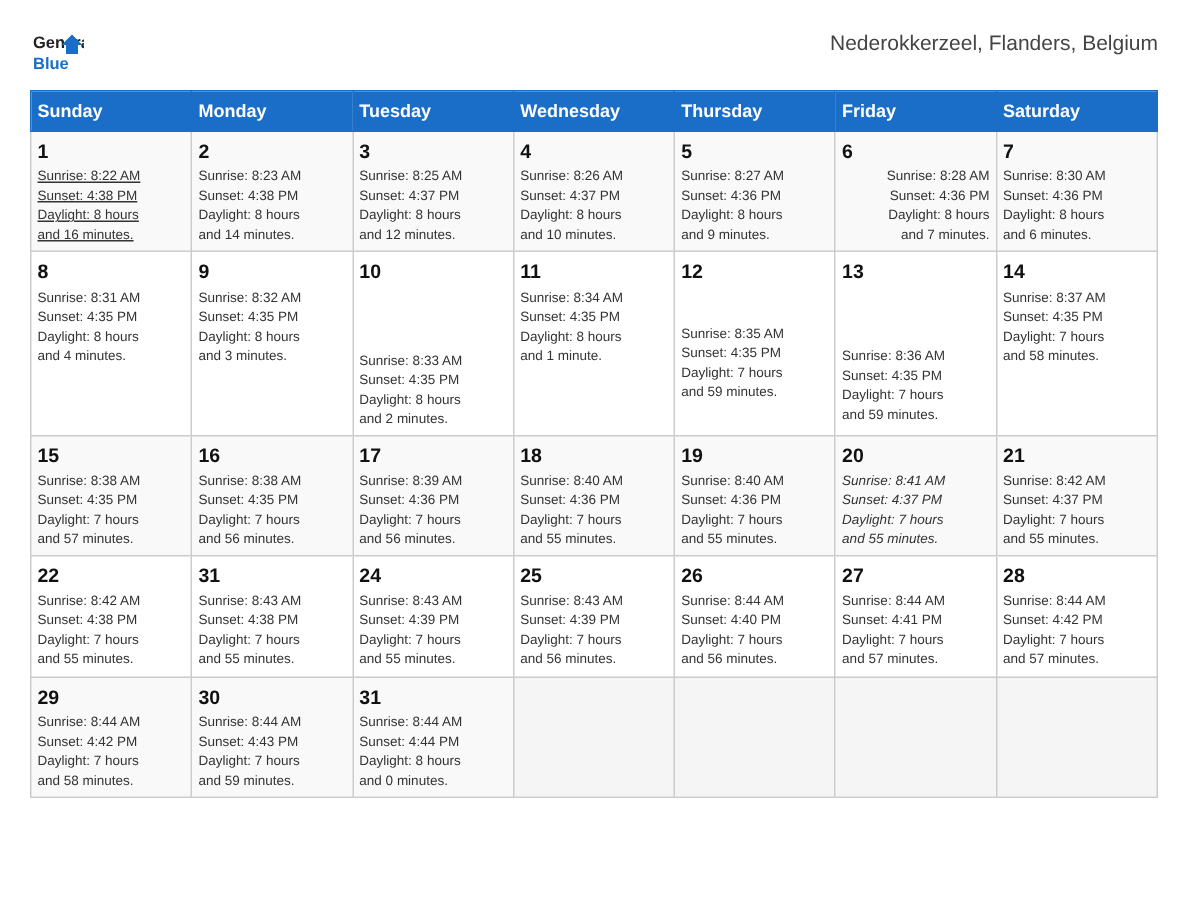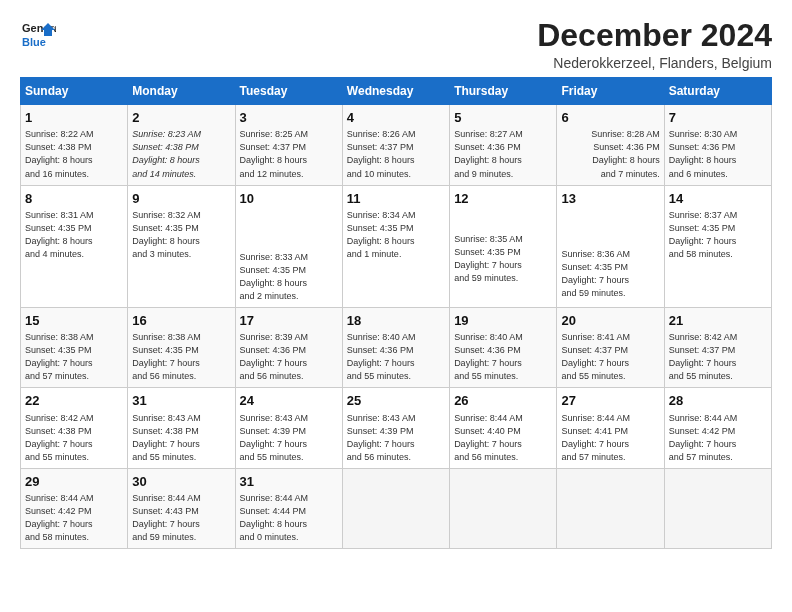--- a/index.html
+++ b/index.html
@@ -89,49 +89,48 @@
 <div class="page">
   <div class="header-row">
     <div class="logo">
     <svg width="36" height="36" viewBox="0 0 36 36">
       <text x="2" y="14" font-size="11" font-weight="bold" fill="#222" font-family="Arial">General</text>
       <text x="2" y="28" font-size="11" font-weight="bold" fill="#1a6ec8" font-family="Arial">Blue</text>
       <polygon points="28,5 35,12 32,12 32,18 24,18 24,12 21,12" fill="#1a6ec8"></polygon>
     </svg>
   </div>
     <div class="title-block">
-      <div class="main-title">December 2024</div>
       <div class="subtitle">Nederokkerzeel, Flanders, Belgium</div>
     </div>
   </div>
 
   <table>
     <thead>
       <tr>
       <th>Sunday</th>
           <th>Monday</th>
           <th>Tuesday</th>
           <th>Wednesday</th>
           <th>Thursday</th>
           <th>Friday</th>
           <th>Saturday</th>
         </tr>
     </thead>
     <tbody id="cal-body">
     <tr>
           <td>
             <span class="day-number">1</span>
-            <div class="day-info" style="white-space: pre-line;">Sunrise: 8:22 AM
+            <div class="day-info" style="white-space: pre-line; text-decoration: underline;">Sunrise: 8:22 AM
 Sunset: 4:38 PM
 Daylight: 8 hours
 and 16 minutes.</div>
           </td>
           <td>
             <span class="day-number">2</span>
-            <div class="day-info" style="white-space: pre-line; font-style: italic;">Sunrise: 8:23 AM
+            <div class="day-info" style="white-space: pre-line;">Sunrise: 8:23 AM
 Sunset: 4:38 PM
 Daylight: 8 hours
 and 14 minutes.</div>
           </td>
           <td>
             <span class="day-number">3</span>
             <div class="day-info" style="white-space: pre-line;">Sunrise: 8:25 AM
 Sunset: 4:37 PM
 Daylight: 8 hours
 and 12 minutes.</div>
@@ -247,21 +246,21 @@
           </td>
           <td>
             <span class="day-number">19</span>
             <div class="day-info" style="white-space: pre-line;">Sunrise: 8:40 AM
 Sunset: 4:36 PM
 Daylight: 7 hours
 and 55 minutes.</div>
           </td>
           <td>
             <span class="day-number">20</span>
-            <div class="day-info" style="white-space: pre-line;">Sunrise: 8:41 AM
+            <div class="day-info" style="white-space: pre-line; font-style: italic;">Sunrise: 8:41 AM
 Sunset: 4:37 PM
 Daylight: 7 hours
 and 55 minutes.</div>
           </td>
           <td>
             <span class="day-number">21</span>
             <div class="day-info" style="white-space: pre-line;">Sunrise: 8:42 AM
 Sunset: 4:37 PM
 Daylight: 7 hours
 and 55 minutes.</div>

